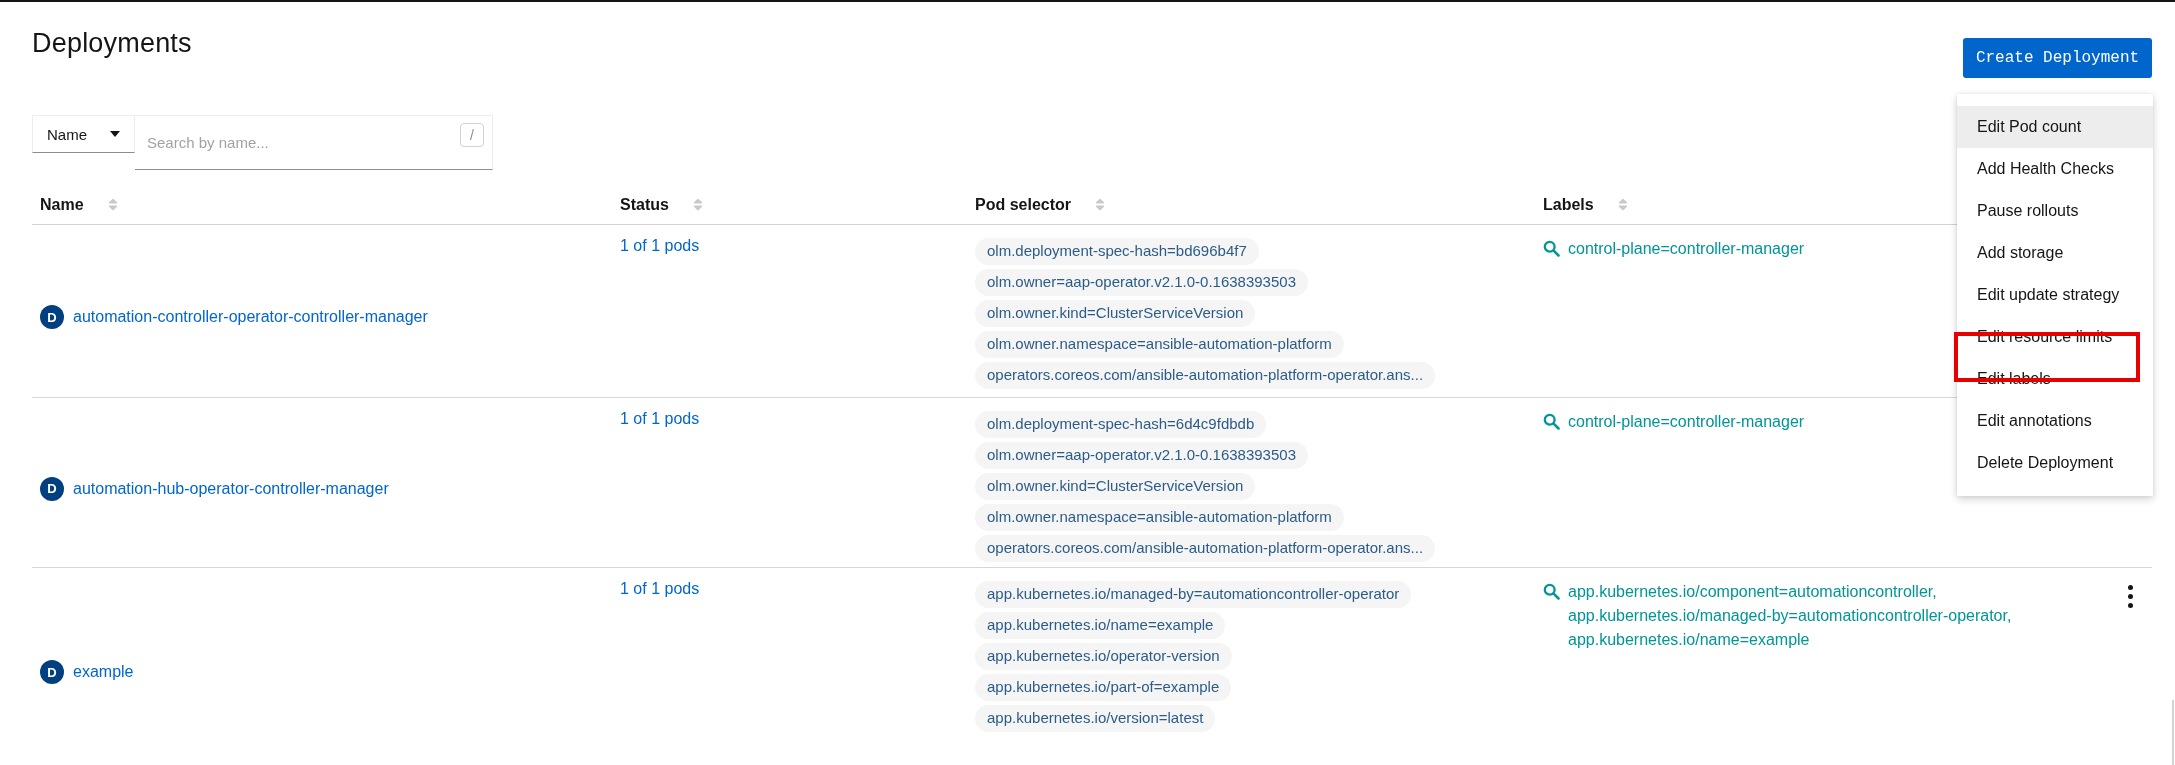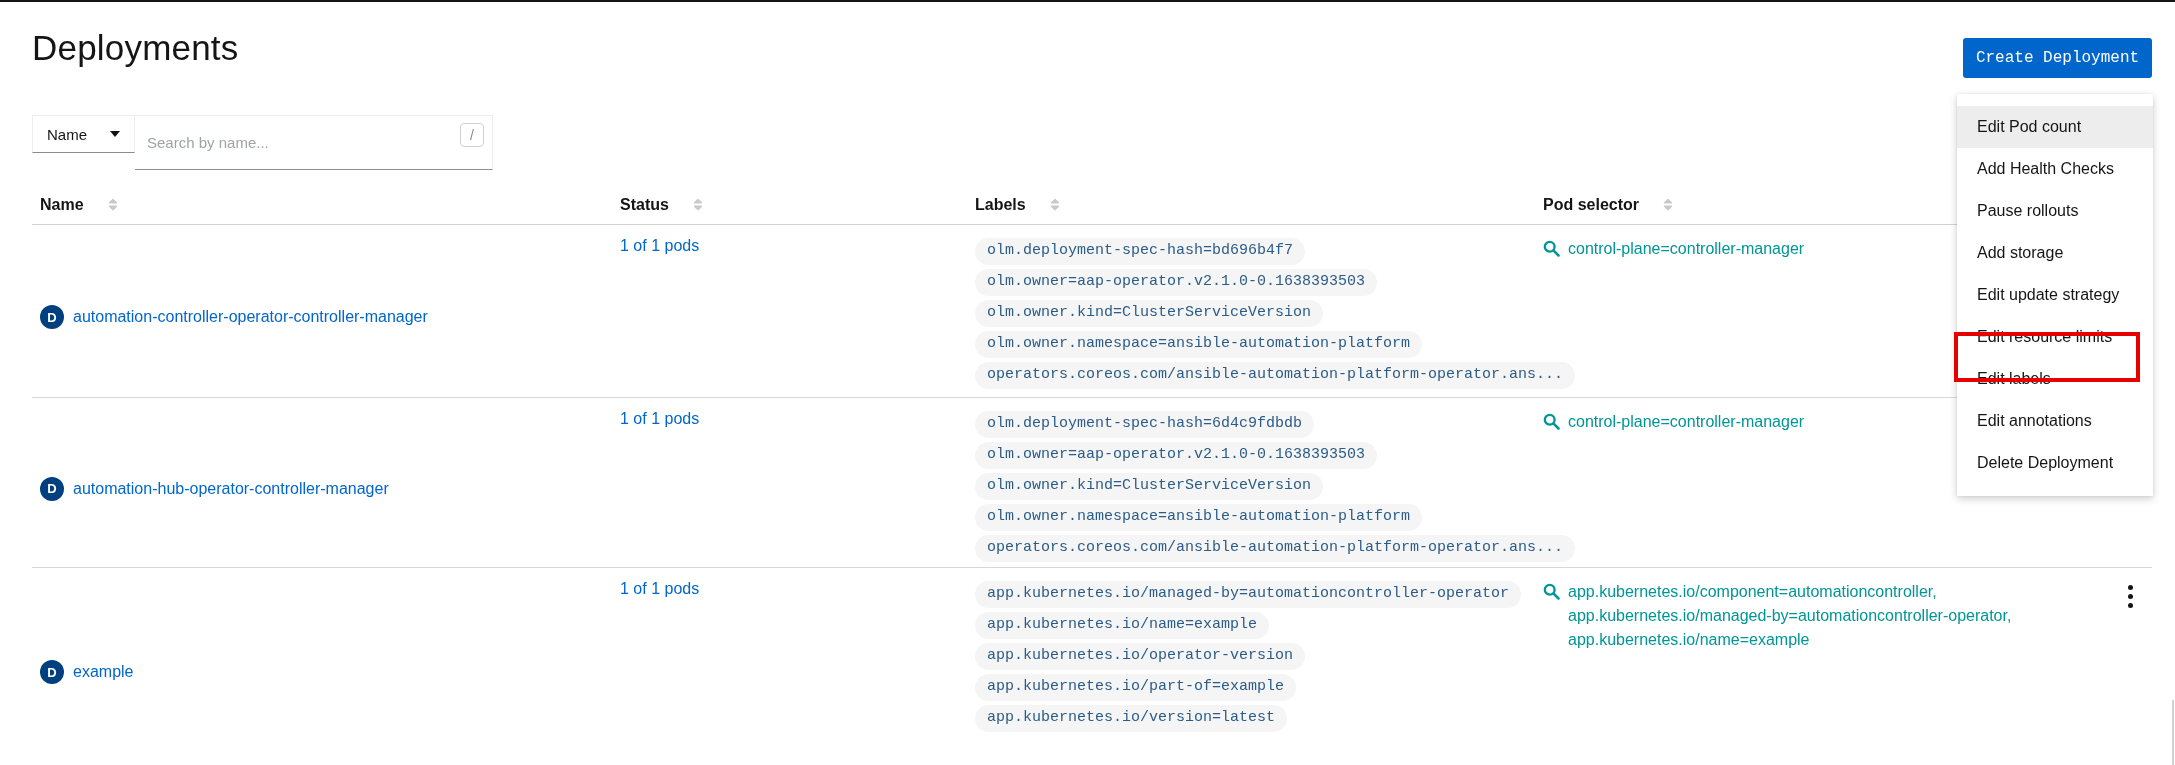--- a/index.html
+++ b/index.html
@@ -2,21 +2,21 @@
 <html><head>
 <meta charset="utf-8">
 <style>
   * { margin:0; padding:0; box-sizing:border-box; }
   html,body { background:#fff; }
   body { font-family:"Liberation Sans","DejaVu Sans",sans-serif; color:#151515; }
   #root { position:relative; width:2175px; height:765px; background:#fff; overflow:hidden; }
 
   .top-line { position:absolute; top:0; left:0; width:100%; height:2px; background:#151515; }
 
-  .page-title { position:absolute; top:28px; left:32px; font-size:35px; font-weight:500; letter-spacing:.2px; }
+  .page-title { position:absolute; top:28px; left:32px; font-size:27px; font-weight:500; letter-spacing:.2px; }
 
   .create-btn { position:absolute; top:38px; left:1963px; width:189px; height:40px;
     background:#0066cc; color:#fff; border:none; border-radius:3px; font-size:16px;
     font-family:Liberation Mono, monospace; cursor:pointer; }
 
   
   .toolbar { position:absolute; top:115px; left:32px; height:38px; display:flex; }
   .filter-toggle { display:flex; align-items:center; justify-content:space-between; width:103px; height:38px;
     padding:0 14px; background:#fff; border:1px solid #ededed; border-bottom-color:#8a8d90; cursor:pointer; font-size:15px; }
   .caret-down { width:0; height:0; border-left:5px solid transparent; border-right:5px solid transparent; border-top:6px solid #151515; }
@@ -33,21 +33,21 @@
   .th { display:flex; align-items:center; font-weight:700; font-size:16px; }
   .sort-icon { margin-left:22px; display:inline-flex; }
   .td { padding-top:12px; font-size:16px; }
   .row-1 { height:173px; } .row-2 { height:170px; } .row-3 { height:196px; border-bottom:none; }
 
   .name-cell { display:flex; align-items:center; gap:9px; }
   .res-badge { width:24px; height:24px; border-radius:50%; background:#004080; color:#fff; font-size:13px; font-weight:700;
     display:flex; align-items:center; justify-content:center; flex:0 0 auto; }
   a.link { color:#0066cc; text-decoration:none; cursor:pointer; }
 
-  .labels-cell { display:flex; flex-direction:column; align-items:flex-start; gap:4px; padding-top:13px;font-family:Liberation Mono, monospace; }
+  .labels-cell { display:flex; flex-direction:column; align-items:flex-start; gap:4px; padding-top:13px; }
   .label-pill { background:#f5f5f5; border-radius:14px; padding:2px 12px 3px; font-size:15px; color:#2b5c88; line-height:22px; white-space:nowrap; cursor:pointer; }
 
   .selector-cell { display:flex; align-items:flex-start; gap:8px; color:#009596; }
   .selector-cell svg { margin-top:3px; flex:0 0 auto; }
   .selector-text { max-width:520px; line-height:24px; cursor:pointer; }
 
   .kebab { display:flex; flex-direction:column; align-items:center; gap:4px; padding-top:17px; cursor:pointer; }
   .kebab i { width:5px; height:5px; border-radius:50%; background:#151515; }
 
   
@@ -93,29 +93,29 @@
       </div>
       <div class="th">
         <span>Status</span>
         <span class="sort-icon">
           <svg width="14" height="15" viewBox="0 0 320 512">
               <path fill="#c9c9c9" d="M41 288h238c21.4 0 32.1 25.9 17 41L177 448c-9.4 9.4-24.6 9.4-33.9 0L24 329c-15.1-15.1-4.4-41 17-41zm238-64H41c-21.4 0-32.1-25.9-17-41L143 64c9.4-9.4 24.6-9.4 33.9 0l119 119c15.2 15.1 4.5 41-16.9 41z"></path>
             </svg>
         </span>
       </div>
       <div class="th">
+        <span>Pod selector</span>
+        <span class="sort-icon">
+          <svg width="14" height="15" viewBox="0 0 320 512">
+              <path fill="#c9c9c9" d="M41 288h238c21.4 0 32.1 25.9 17 41L177 448c-9.4 9.4-24.6 9.4-33.9 0L24 329c-15.1-15.1-4.4-41 17-41zm238-64H41c-21.4 0-32.1-25.9-17-41L143 64c9.4-9.4 24.6-9.4 33.9 0l119 119c15.2 15.1 4.5 41-16.9 41z"></path>
+            </svg>
+        </span>
+      </div>
+      <div class="th">
         <span>Labels</span>
-        <span class="sort-icon">
-          <svg width="14" height="15" viewBox="0 0 320 512">
-              <path fill="#c9c9c9" d="M41 288h238c21.4 0 32.1 25.9 17 41L177 448c-9.4 9.4-24.6 9.4-33.9 0L24 329c-15.1-15.1-4.4-41 17-41zm238-64H41c-21.4 0-32.1-25.9-17-41L143 64c9.4-9.4 24.6-9.4 33.9 0l119 119c15.2 15.1 4.5 41-16.9 41z"></path>
-            </svg>
-        </span>
-      </div>
-      <div class="th">
-        <span>Pod selector</span>
         <span class="sort-icon">
           <svg width="14" height="15" viewBox="0 0 320 512">
               <path fill="#c9c9c9" d="M41 288h238c21.4 0 32.1 25.9 17 41L177 448c-9.4 9.4-24.6 9.4-33.9 0L24 329c-15.1-15.1-4.4-41 17-41zm238-64H41c-21.4 0-32.1-25.9-17-41L143 64c9.4-9.4 24.6-9.4 33.9 0l119 119c15.2 15.1 4.5 41-16.9 41z"></path>
             </svg>
         </span>
       </div>
       <div class="th"></div>
     </div>
 
     <div class="tr row-1">

